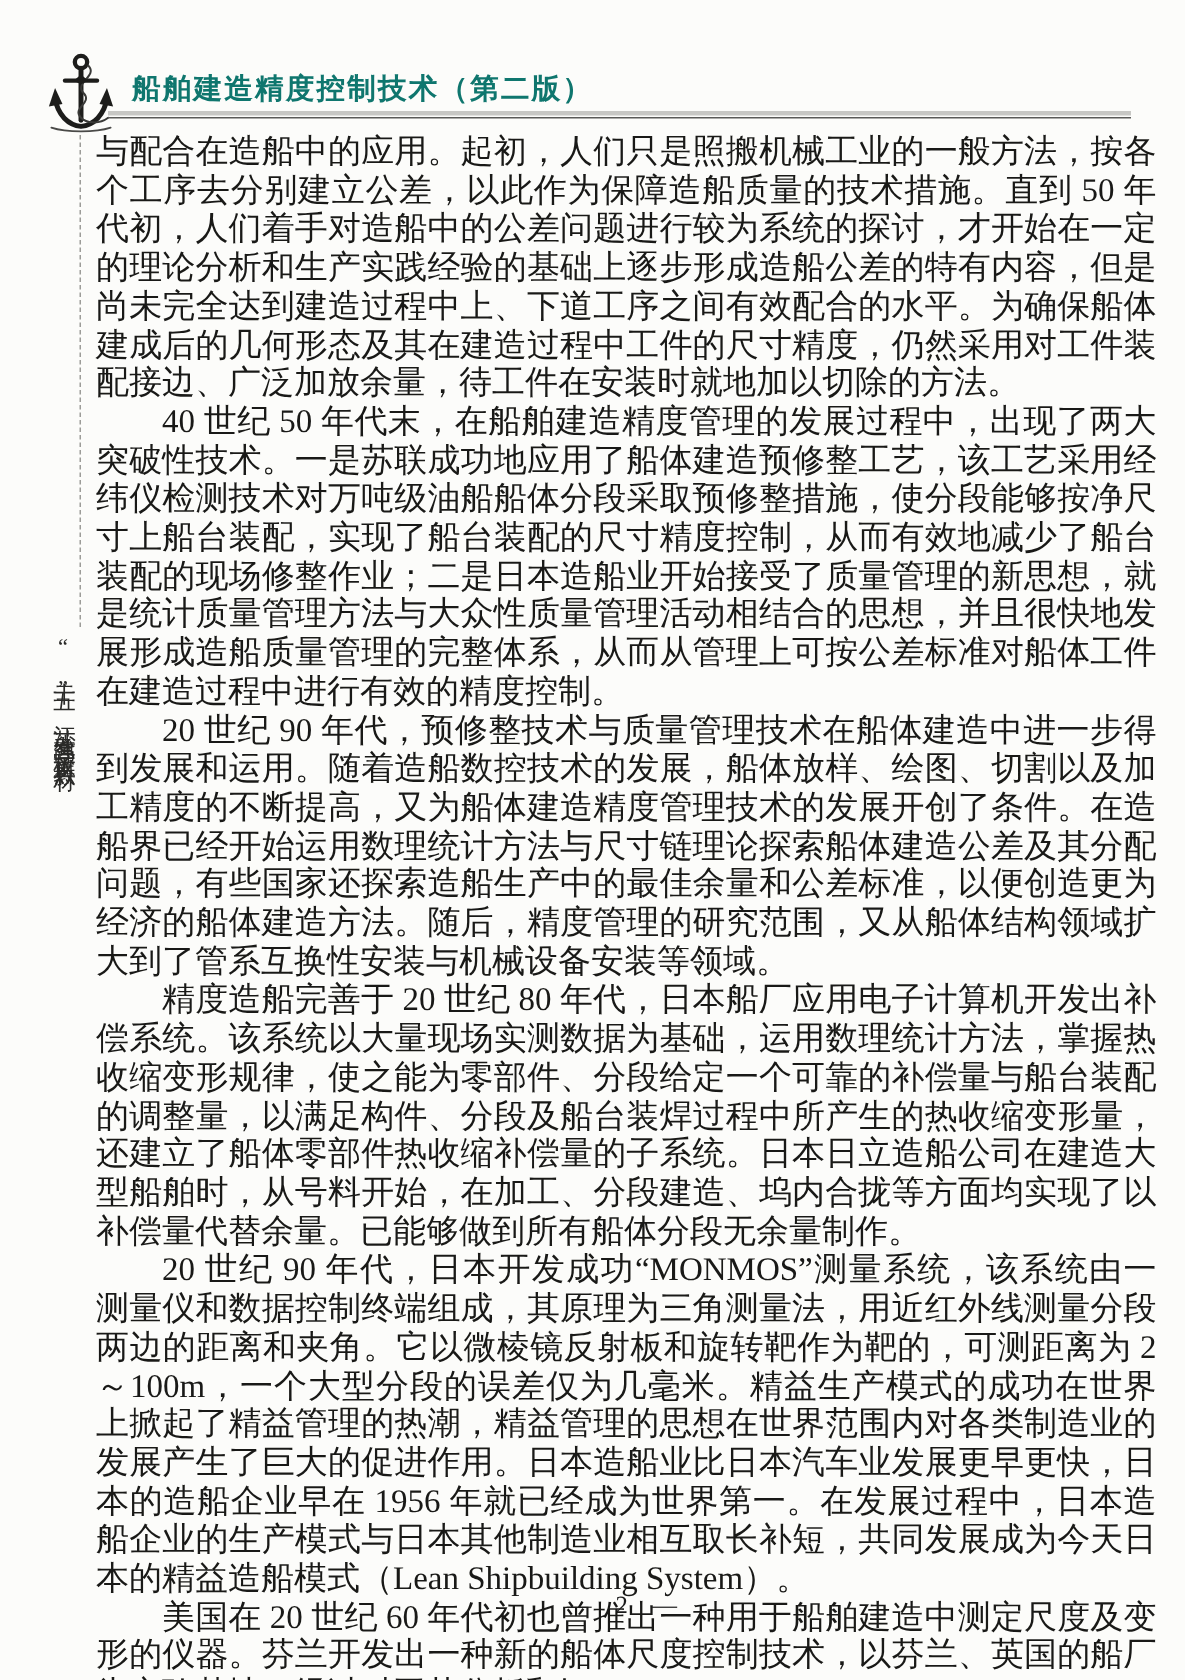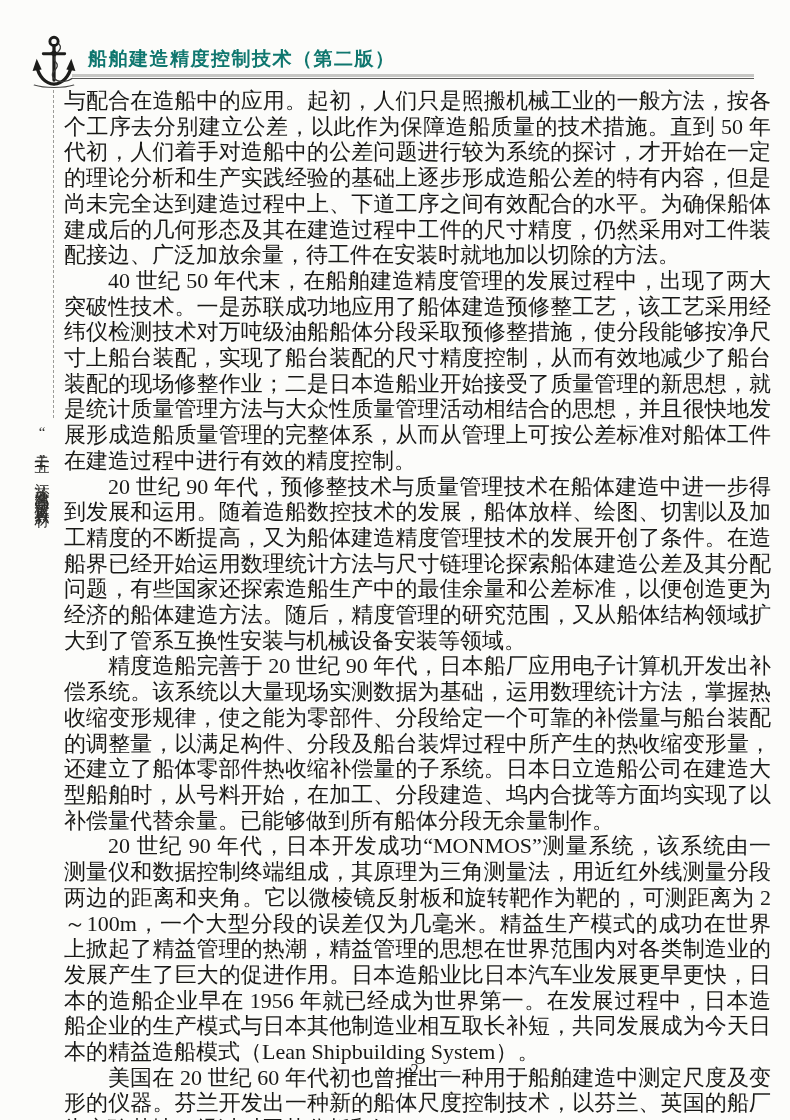--- a/index.html
+++ b/index.html
@@ -134,20 +134,20 @@
     <div class="thin"></div>
   </div>
 
   <div class="side-dash"></div>
   <div class="side-label">“十二五”江苏省高等学校重点教材</div>
 
   <main class="page-body">
     <p class="noindent">与配合在造船中的应用。起初，人们只是照搬机械工业的一般方法，按各个工序去分别建立公差，以此作为保障造船质量的技术措施。直到 50 年代初，人们着手对造船中的公差问题进行较为系统的探讨，才开始在一定的理论分析和生产实践经验的基础上逐步形成造船公差的特有内容，但是尚未完全达到建造过程中上、下道工序之间有效配合的水平。为确保船体建成后的几何形态及其在建造过程中工件的尺寸精度，仍然采用对工件装配接边、广泛加放余量，待工件在安装时就地加以切除的方法。</p>
     <p>40 世纪 50 年代末，在船舶建造精度管理的发展过程中，出现了两大突破性技术。一是苏联成功地应用了船体建造预修整工艺，该工艺采用经纬仪检测技术对万吨级油船船体分段采取预修整措施，使分段能够按净尺寸上船台装配，实现了船台装配的尺寸精度控制，从而有效地减少了船台装配的现场修整作业；二是日本造船业开始接受了质量管理的新思想，就是统计质量管理方法与大众性质量管理活动相结合的思想，并且很快地发展形成造船质量管理的完整体系，从而从管理上可按公差标准对船体工件在建造过程中进行有效的精度控制。</p>
     <p>20 世纪 90 年代，预修整技术与质量管理技术在船体建造中进一步得到发展和运用。随着造船数控技术的发展，船体放样、绘图、切割以及加工精度的不断提高，又为船体建造精度管理技术的发展开创了条件。在造船界已经开始运用数理统计方法与尺寸链理论探索船体建造公差及其分配问题，有些国家还探索造船生产中的最佳余量和公差标准，以便创造更为经济的船体建造方法。随后，精度管理的研究范围，又从船体结构领域扩大到了管系互换性安装与机械设备安装等领域。</p>
-    <p>精度造船完善于 20 世纪 90 年代，日本船厂应用电子计算机开发出补偿系统。该系统以大量现场实测数据为基础，运用数理统计方法，掌握热收缩变形规律，使之能为零部件、分段给定一个可靠的补偿量与船台装配的调整量，以满足构件、分段及船台装焊过程中所产生的热收缩变形量，还建立了船体零部件热收缩补偿量的子系统。日本日立造船公司在建造大型船舶时，从号料开始，在加工、分段建造、坞内合拢等方面均实现了以补偿量代替余量。已能够做到所有船体分段无余量制作。</p>
+    <p>精度造船完善于 20 世纪 80 年代，日本船厂应用电子计算机开发出补偿系统。该系统以大量现场实测数据为基础，运用数理统计方法，掌握热收缩变形规律，使之能为零部件、分段给定一个可靠的补偿量与船台装配的调整量，以满足构件、分段及船台装焊过程中所产生的热收缩变形量，还建立了船体零部件热收缩补偿量的子系统。日本日立造船公司在建造大型船舶时，从号料开始，在加工、分段建造、坞内合拢等方面均实现了以补偿量代替余量。已能够做到所有船体分段无余量制作。</p>
     <p>20 世纪 90 年代，日本开发成功“MONMOS”测量系统，该系统由一测量仪和数据控制终端组成，其原理为三角测量法，用近红外线测量分段两边的距离和夹角。它以微棱镜反射板和旋转靶作为靶的，可测距离为 2～100m，一个大型分段的误差仅为几毫米。精益生产模式的成功在世界上掀起了精益管理的热潮，精益管理的思想在世界范围内对各类制造业的发展产生了巨大的促进作用。日本造船业比日本汽车业发展更早更快，日本的造船企业早在 1956 年就已经成为世界第一。在发展过程中，日本造船企业的生产模式与日本其他制造业相互取长补短，共同发展成为今天日本的精益造船模式（Lean Shipbuilding System）。</p>
     <p>美国在 20 世纪 60 年代初也曾推出一种用于船舶建造中测定尺度及变形的仪器。芬兰开发出一种新的船体尺度控制技术，以芬兰、英国的船厂为实验基地，经过对工艺分析和钢</p>
   </main>
 
   <div class="page-number">— 2 —</div>
 
 </div>
 
 </body></html>

